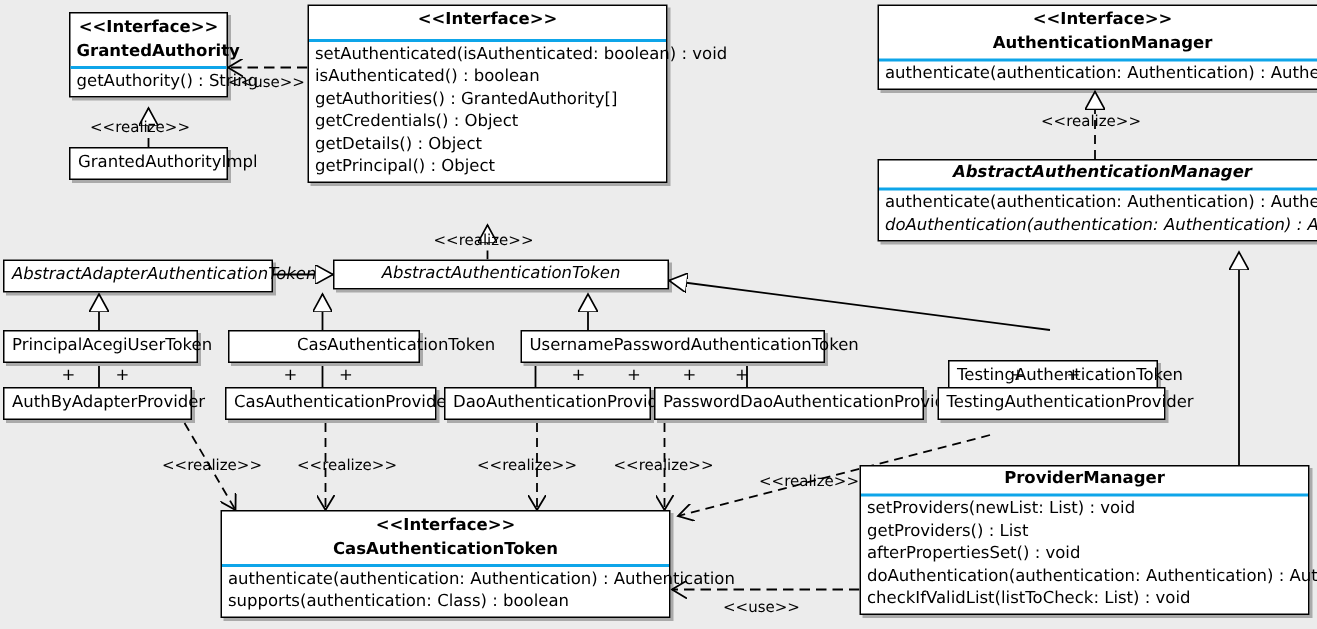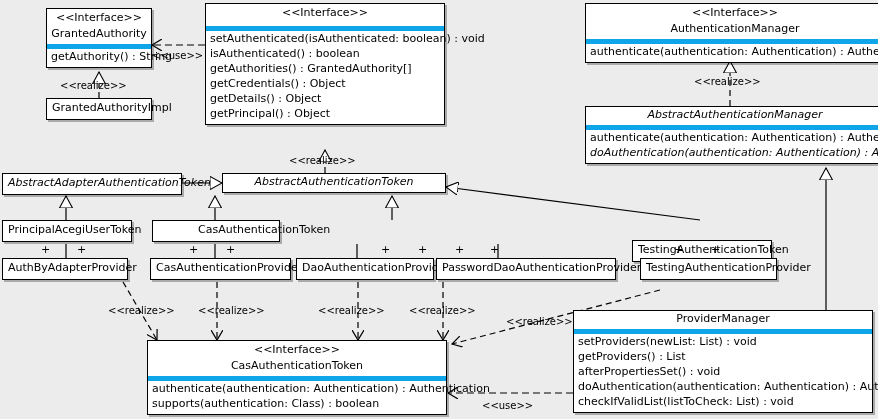--- a/index.html
+++ b/index.html
@@ -33,21 +33,22 @@
     font-size: 11px;
     line-height: 1.18;
     color: #000;
     z-index: 2;
   }
   .uml-head {
     padding: 2px 4px 3px 4px;
     text-align: center;
   }
   .uml-class.has-members .uml-head {
-    border-bottom: 5px solid #0ea5e9;
+    border-bottom: 2px solid #0ea5e9;
+    font-weight: bold;
   }
   .stereo {
     display: block;
     text-align: center;
     white-space: nowrap;
     padding: 1px 0 3px 0;
   }
   .cname {
     display: block;
     text-align: center;
@@ -209,20 +210,25 @@
       <span class="cname">PrincipalAcegiUserToken</span>
     </div>
   </div>
 
   <div class="uml-class uml-simple" style="left:152px; top:220px; width:128px;padding-left:40px;">
     <div class="uml-head">
       <span class="cname">CasAuthenticationToken</span>
     </div>
   </div>
 
+  <div class="uml-class uml-simple" style="left:347px; top:220px; width:203px;">
+    <div class="uml-head">
+      <span class="cname">UsernamePasswordAuthenticationToken</span>
+    </div>
+  </div>
 
   <div class="uml-class uml-simple" style="left:632px; top:220px; width:140px;margin-top:20px;">
     <div class="uml-head">
       <span class="cname">TestingAuthenticationToken</span>
     </div>
   </div>
 
   <div class="uml-class uml-simple" style="left:2px; top:258px; width:126px;">
     <div class="uml-head">
       <span class="cname">AuthByAdapterProvider</span>
@@ -240,21 +246,21 @@
       <span class="cname">DaoAuthenticationProvider</span>
     </div>
   </div>
 
   <div class="uml-class uml-simple" style="left:436px; top:258px; width:180px;">
     <div class="uml-head">
       <span class="cname">PasswordDaoAuthenticationProvider</span>
     </div>
   </div>
 
-  <div class="uml-class uml-simple" style="left:640px; top:258px; width:137px;">
+  <div class="uml-class uml-simple" style="left:625px; top:258px; width:152px;">
     <div class="uml-head">
       <span class="cname">TestingAuthenticationProvider</span>
     </div>
   </div>
 
   <div class="uml-class has-members" style="left:147px; top:340px; width:300px;">
     <div class="uml-head">
       <span class="stereo">&lt;&lt;Interface&gt;&gt;</span>
       <span class="cname">CasAuthenticationToken</span>
     </div>

